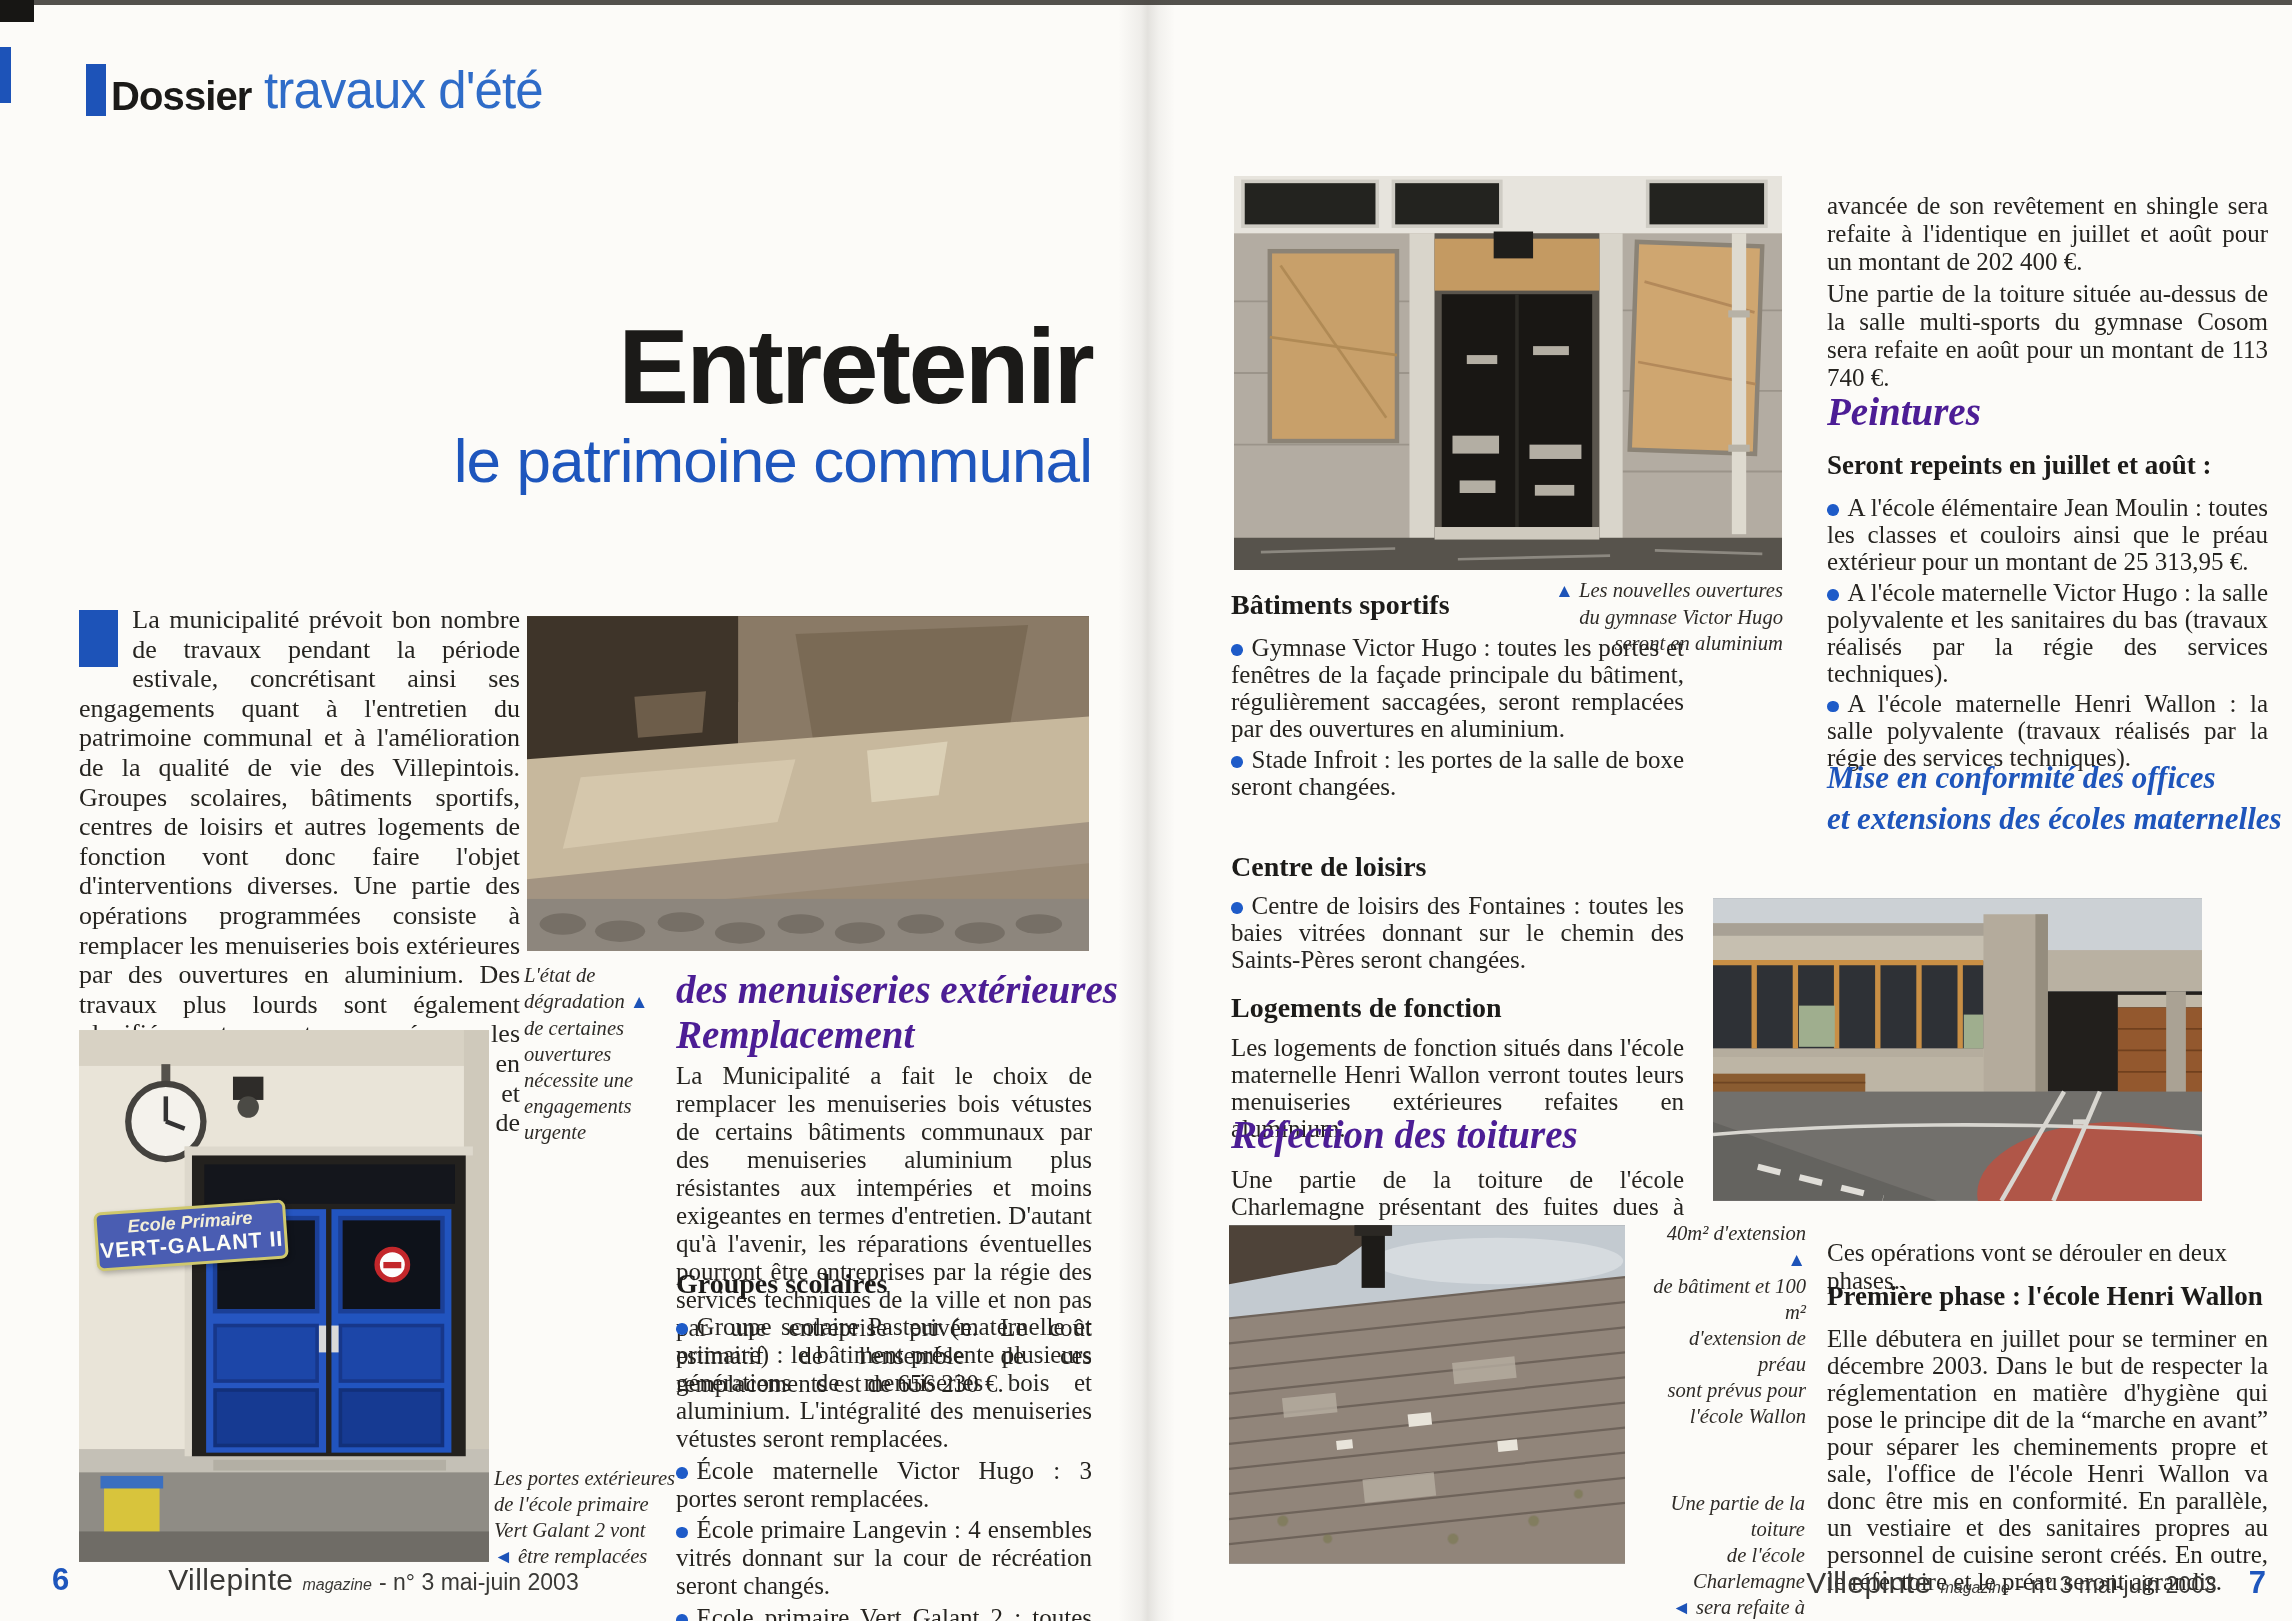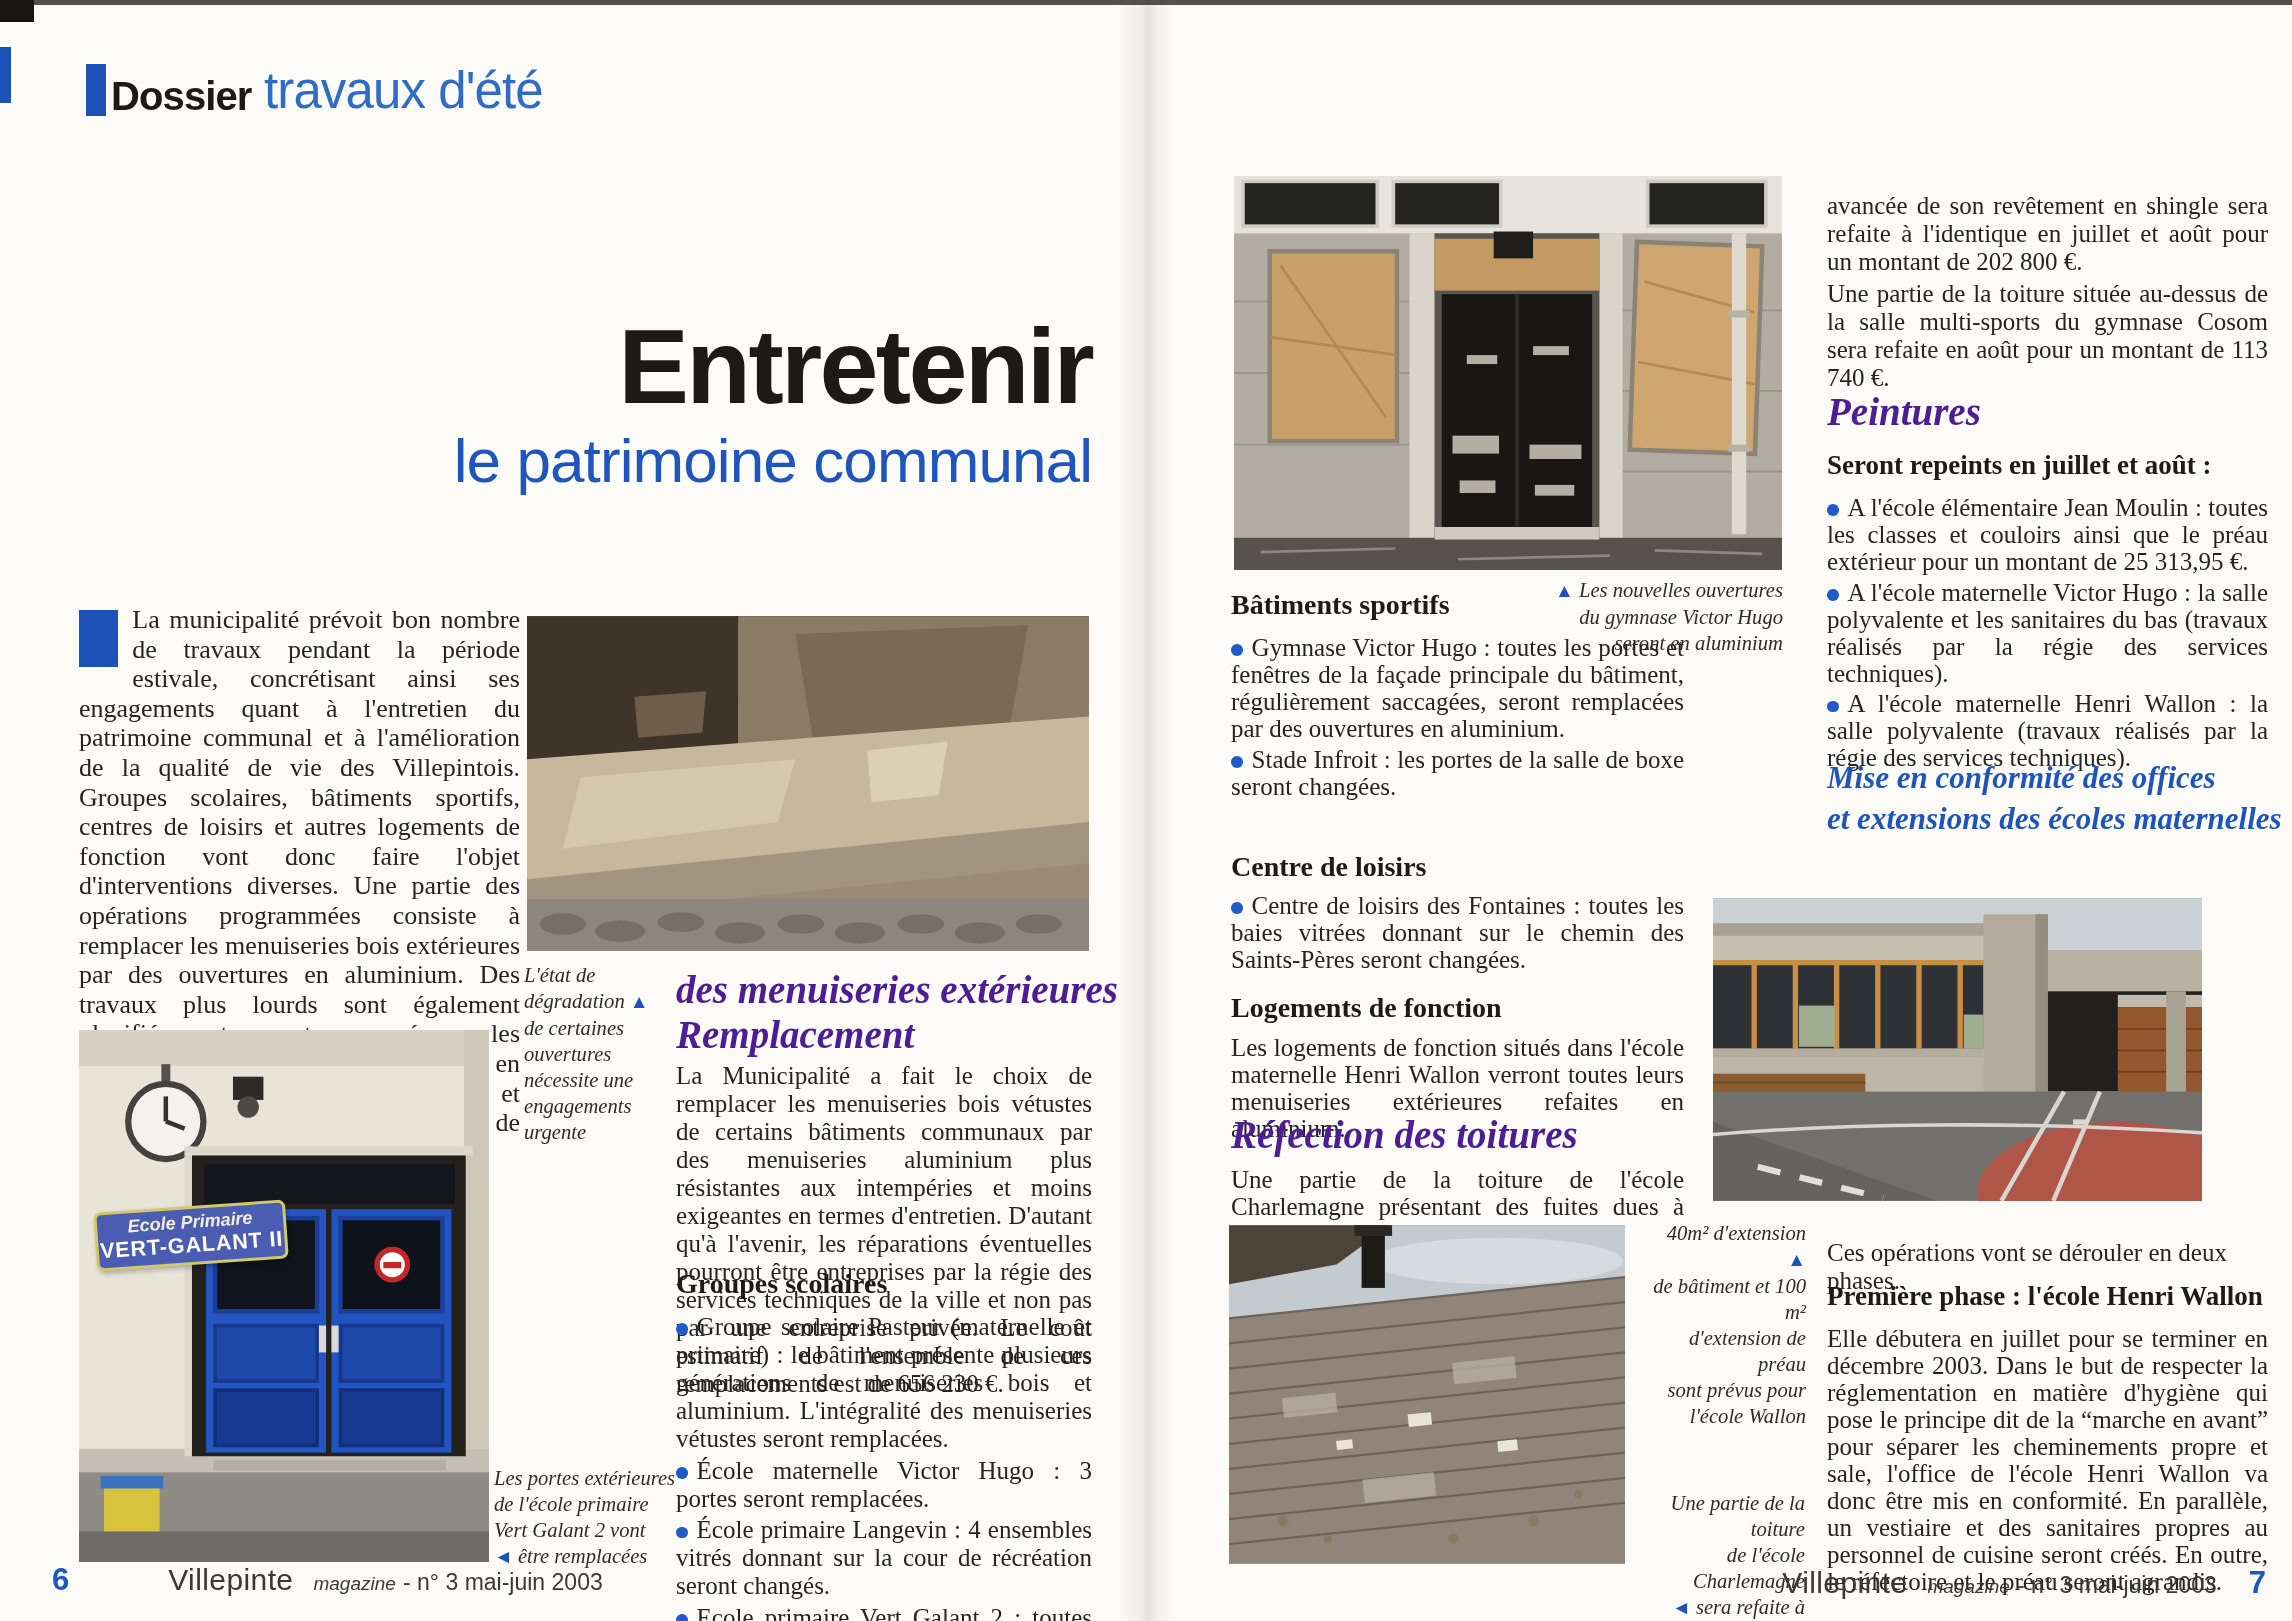--- a/index.html
+++ b/index.html
@@ -51,21 +51,21 @@
   .sign{position:absolute;left:16px;top:176px;width:192px;height:59px;background:#4a5db2;border:3.6px solid #cfc86d;
     border-radius:7.2px;transform:rotate(-4deg);display:flex;flex-direction:column;align-items:center;justify-content:center;
     box-shadow:1.8px 2.7px 5.4px rgba(0,0,0,.25);font-family:"Liberation Sans",sans-serif;}
   .sign .s1{font-style:italic;font-weight:700;font-size:18px;color:#f2eed8;line-height:1.1;}
   .sign .s2{font-weight:700;font-size:21.5px;color:#fdfdf6;letter-spacing:0.9px;line-height:1.15;}
 
   
   .footer{position:absolute;font-family:"Liberation Sans",sans-serif;color:#3a3936;display:flex;align-items:baseline;}
   .footer .num{font-size:31px;font-weight:700;color:#1e56bd;}
   .footer .name{font-size:30px;font-weight:500;letter-spacing:0.4px;}
-  .footer .mag{font-style:italic;font-size:19px;margin-left:20px;}
+  .footer .mag{font-style:italic;font-size:16px;margin-left:9px;}
   .footer .issue{font-size:23px;margin-left:7.2px;}
   .footer-left{left:52px;top:1562px;}
   .footer-left .name{margin-left:99px;}
   .footer-right{right:27px;top:1565px;}
   .footer-right .num{margin-left:32px;}
 
   .abs{position:absolute;}
 </style>
 </head>
 <body>
@@ -326,21 +326,21 @@
         </g>
       </svg>
     </div>
 
     <div class="cap right-cap abs" style="left:1612px;top:1490px;width:193px;">
       <div>Une partie de la toiture</div>
       <div>de l'école Charlemagne</div>
       <div><span class="tri">◄</span> <span>sera refaite à l'identique</span></div>
     </div>
 
-    <div class="body-text abs" style="left:1827px;top:192px;width:441px;">avancée de son revêtement en shingle sera refaite à l'identique en juillet et août pour un montant de 202 800 €.</div>
+    <div class="body-text abs" style="left:1827px;top:192px;width:441px;">avancée de son revêtement en shingle sera refaite à l'identique en juillet et août pour un montant de 202 400 €.</div>
     <div class="body-text abs" style="left:1827px;top:280px;width:441px;">Une partie de la toiture située au-dessus de la salle multi-sports du gymnase Cosom sera refaite en août pour un montant de 113 740 €.</div>
 
     <div class="hblue abs" style="left:1827px;top:389px;">Peintures</div>
     <div class="hsub abs" style="left:1827px;top:450px;font-size:27px;">Seront repeints en juillet et août :</div>
 
     <div class="body-text abs" style="left:1827px;top:494px;width:441px;line-height:27px;">
       <p class="bullet"><span class="dot"></span><span>A l'école élémentaire Jean Moulin : toutes les classes et couloirs ainsi que le préau extérieur pour un montant de 25 313,95 €.</span></p>
       <p class="bullet"><span class="dot"></span><span>A l'école maternelle Victor Hugo : la salle polyvalente et les sanitaires du bas (travaux réalisés par la régie des services techniques).</span></p>
       <p class="bullet"><span class="dot"></span><span>A l'école maternelle Henri Wallon : la salle polyvalente (travaux réalisés par la régie des services techniques).</span></p>
     </div>

